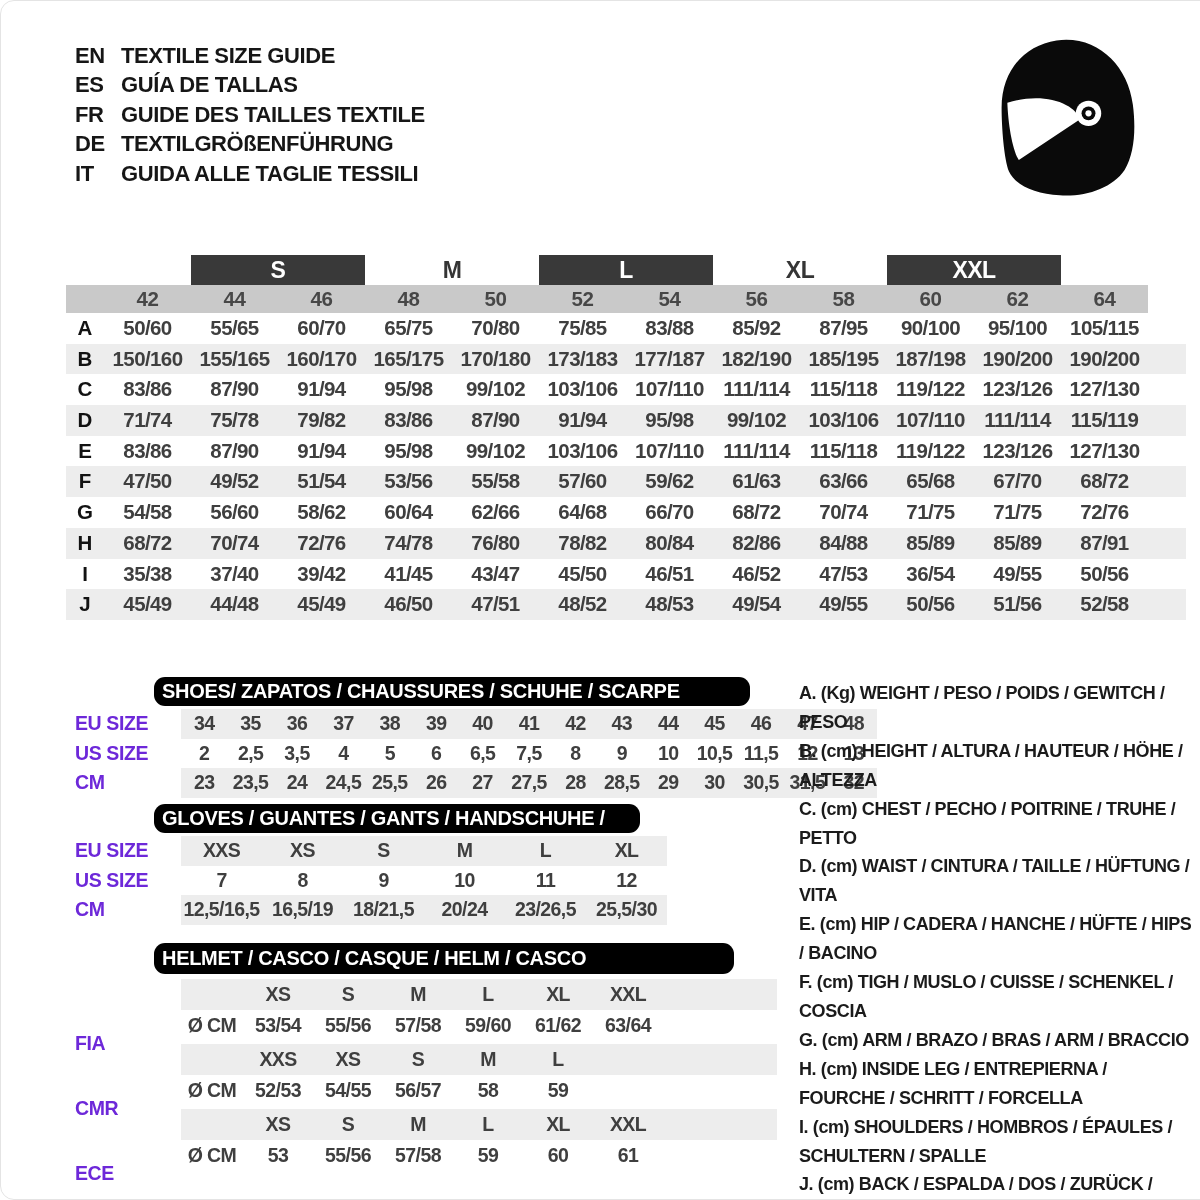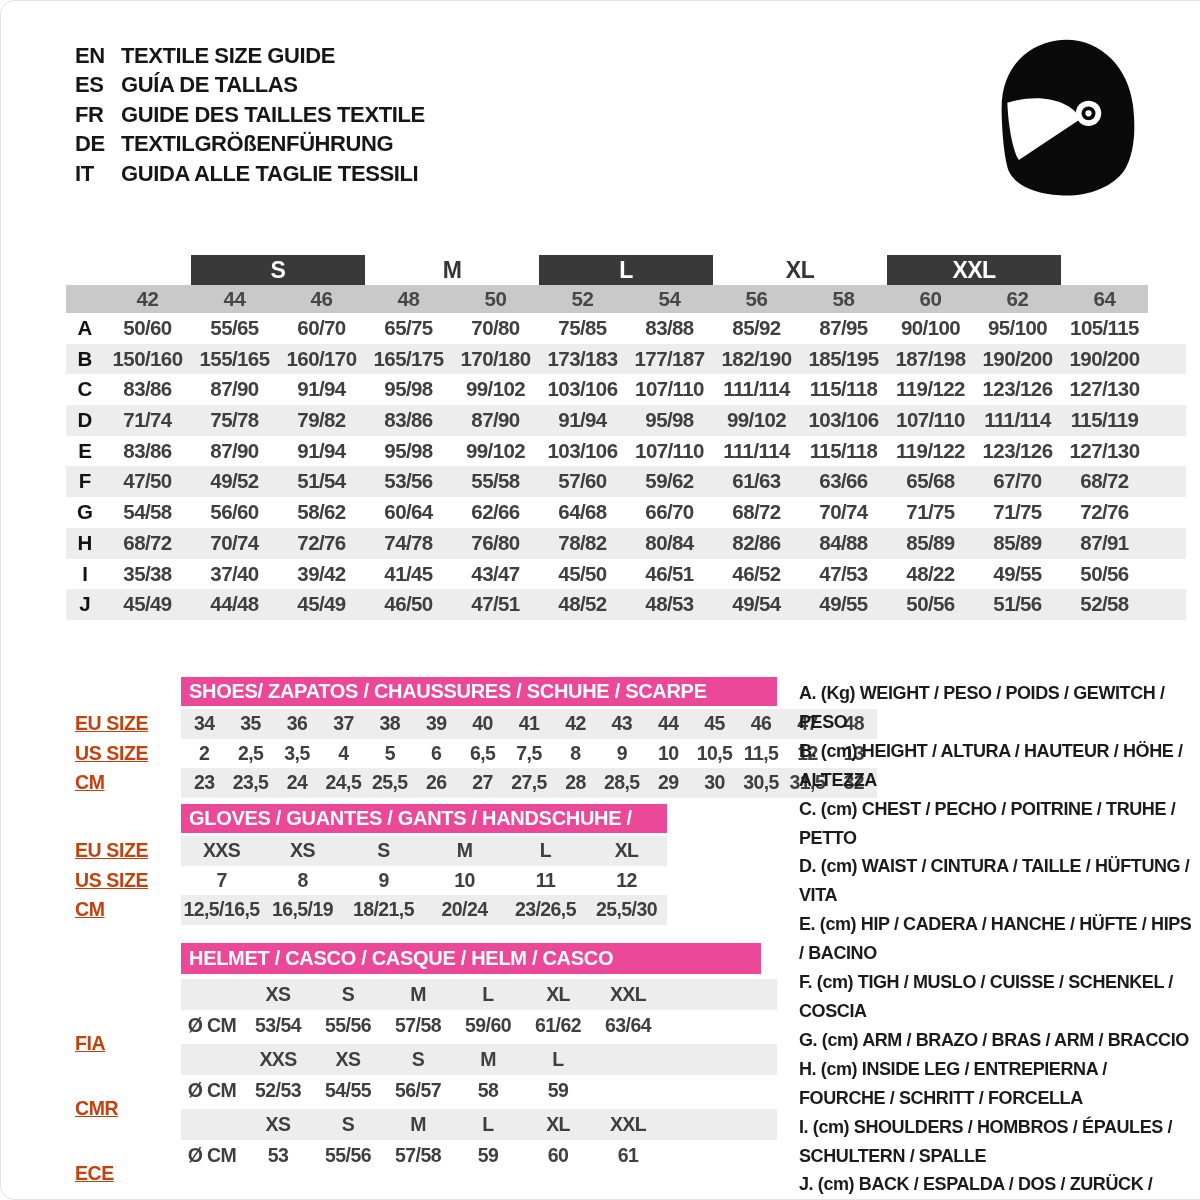--- a/index.html
+++ b/index.html
@@ -21,24 +21,24 @@
   .groups .gbox{background:#393939;color:#fff;font-size:23px;line-height:30px;text-align:center;letter-spacing:-0.5px;}
   .groups .gplain{color:#353535;font-size:23px;line-height:30px;text-align:center;letter-spacing:-0.5px;}
   .numband{background:#c9c9c9;height:28px;}
   .numband .ncell{font-size:20.5px;line-height:28px;text-align:center;color:#474747;letter-spacing:-0.5px;}
   .trow{width:1120px;height:30.7px;}
   .trow.stripe{background:#ededed;}
   .trow .cell{font-size:20.5px;line-height:30.7px;text-align:center;color:#3f3f3f;letter-spacing:-0.6px;white-space:nowrap;}
   .trow .rlab{font-size:20.5px;line-height:30.7px;text-align:center;color:#121212;}
   
   .section{position:absolute;left:65px;width:1120px;}
-  .bar{background:#ec4899;color:#fff;font-size:20px;line-height:29px;height:29px;
-       padding-left:8px;letter-spacing:-0.3px;margin-left:115px;box-sizing:border-box;}
+  .bar{background:#000000;color:#fff;font-size:20px;line-height:29px;height:29px;
+       padding-left:8px;letter-spacing:-0.3px;margin-left:88px;box-sizing:border-box;border-radius:11px;}
   .srow{position:relative;height:29.6px;}
-  .srow .slab{position:absolute;left:9px;top:0;font-size:19.5px;line-height:29.6px;color:#c2410c;letter-spacing:-0.4px;text-decoration:underline;}
+  .srow .slab{position:absolute;left:9px;top:0;font-size:19.5px;line-height:29.6px;color:#6d28d9;letter-spacing:-0.4px;}
   .vals{position:absolute;left:115px;top:0;display:grid;height:100%;}
   .vals.shaded{background:#ededed;}
   .vals .vcell{font-size:19.5px;line-height:29.6px;text-align:center;color:#3f3f3f;letter-spacing:-0.6px;white-space:nowrap;}
   .shoes-vals{width:696px;grid-template-columns:repeat(15,1fr);}
   .gloves-vals{width:486px;grid-template-columns:repeat(6,1fr);}
   .helmet-vals{width:596px;grid-template-columns:62px repeat(6,70px);}
   .helmet-section .srow{height:30.5px;}
   .helmet-section .vcell{line-height:30.5px;}
   .helmet-section .slab{line-height:30.5px;margin-top:18px;}
   .gap3{margin-bottom:3px;}
@@ -259,21 +259,21 @@
             <div class="rlab">I</div>
             <div class="cell">35/38</div>
             <div class="cell">37/40</div>
             <div class="cell">39/42</div>
             <div class="cell">41/45</div>
             <div class="cell">43/47</div>
             <div class="cell">45/50</div>
             <div class="cell">46/51</div>
             <div class="cell">46/52</div>
             <div class="cell">47/53</div>
-            <div class="cell">48/22</div>
+            <div class="cell">36/54</div>
             <div class="cell">49/55</div>
             <div class="cell">50/56</div>
           </div>
         </div>
         <div class="trow stripe">
           <div class="tgrid">
             <div class="rlab">J</div>
             <div class="cell">45/49</div>
             <div class="cell">44/48</div>
             <div class="cell">45/49</div>

